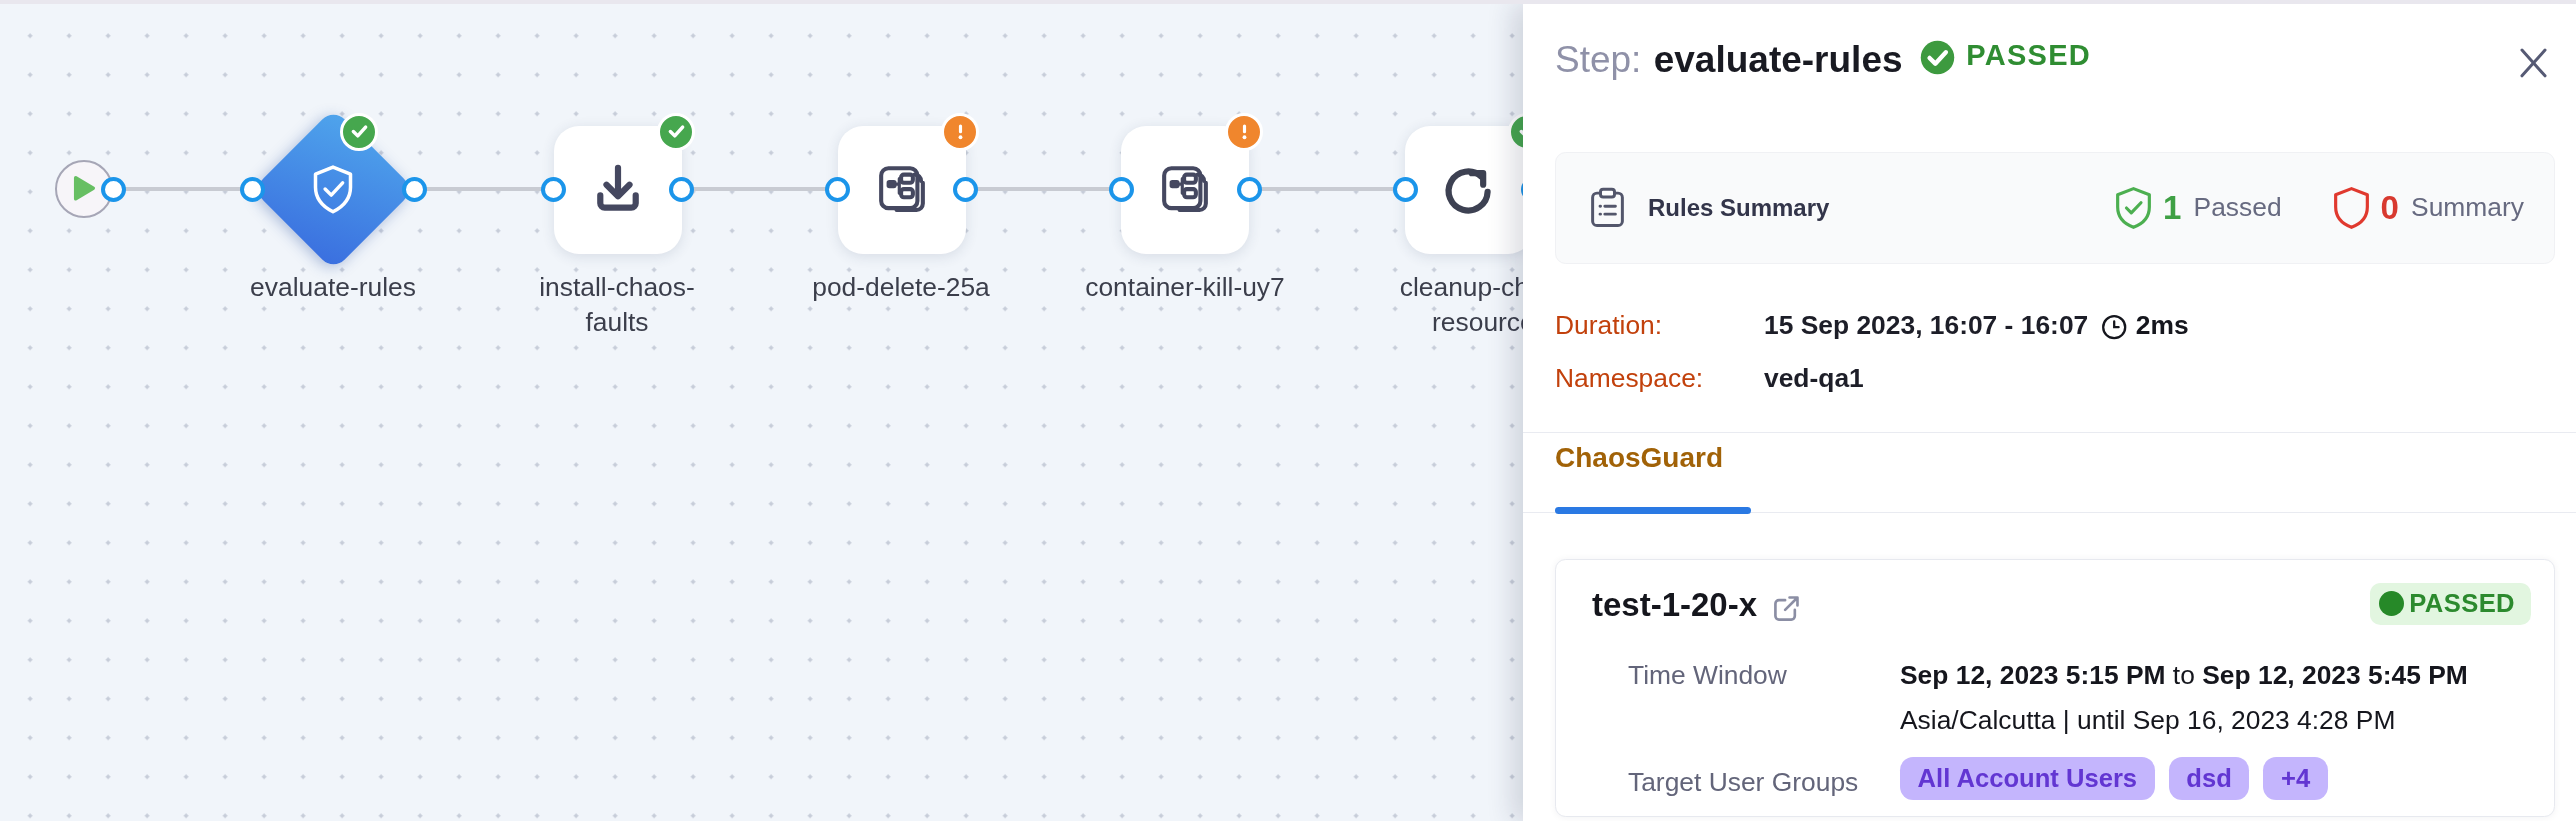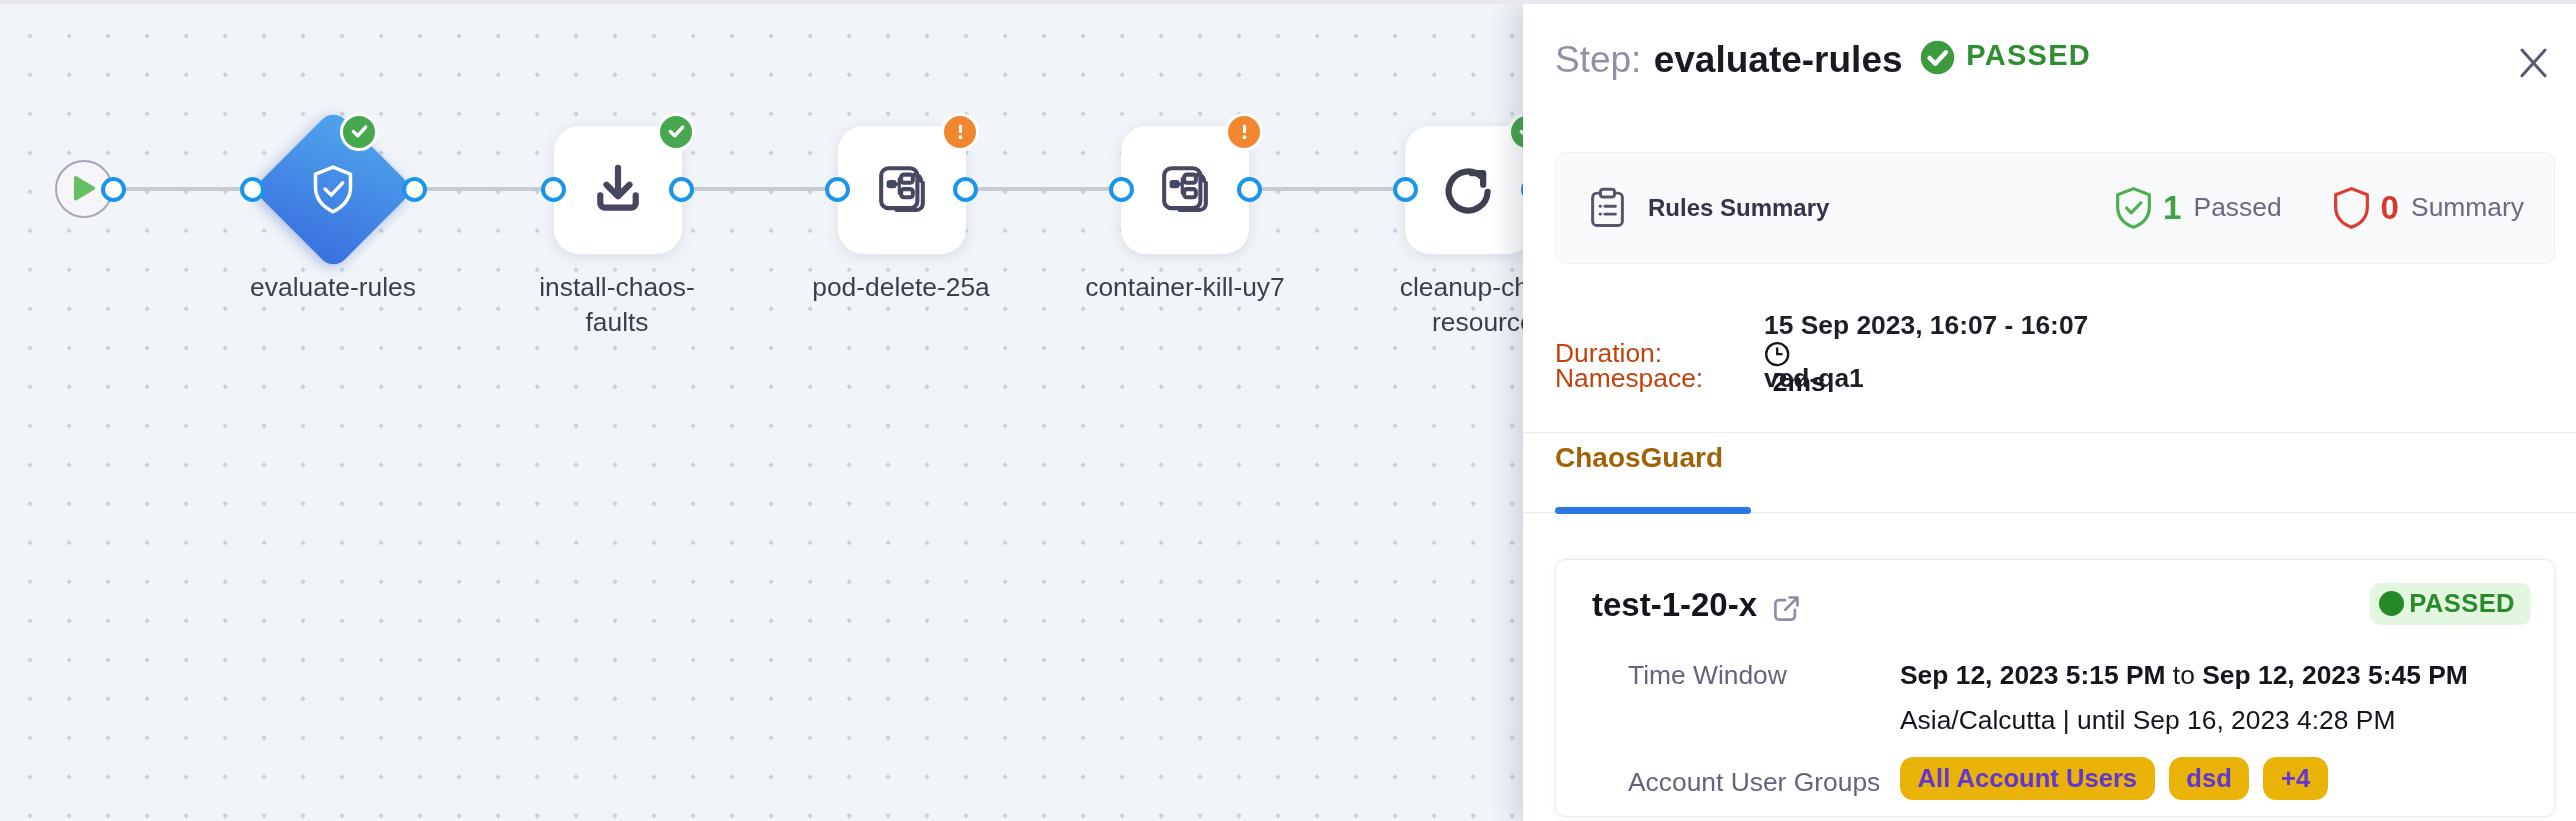--- a/index.html
+++ b/index.html
@@ -50,21 +50,21 @@
   .rules-left { display:flex; align-items:center; }
   .rules-left .t { font-size:24px; font-weight:600; color:#33354a; margin-left:21px; }
   .rules-right { display:flex; align-items:center; }
   .cnt { font-size:33px; font-weight:700; margin:0 12.3px 0 8.8px; }
   .cnt.g { color:#3fa044; } .cnt.r { color:#d8392f; }
   .cntlbl { font-size:26.4px; color:#676a80; }
   .gap56 { width:49px; }
 
   .info-row { position:absolute; left:32px; display:flex; align-items:center; font-size:26.4px; }
   .info-row .k { width:209px; color:#c2410c; font-weight:400; }
-  .info-row .v { color:#1d1e28; font-weight:600; display:flex; align-items:flex-start;flex-direction:column; }
+  .info-row .v { color:#1d1e28; font-weight:600; display:flex; align-items:flex-end; }
   .info-row .v.bold { font-weight:700; }
   .ms { font-weight:700; color:#15161d; margin-left:8.8px; }
 
   .divider { position:absolute; left:0; right:0; height:1.8px; background:#e9ebf1; }
   .tab { position:absolute; left:32px; top:438px; font-size:28px; font-weight:700; color:#a16207; cursor:pointer; }
   .tab-underline { position:absolute; left:32px; top:503px; width:196px; height:7px;
     background:#2a79e3; border-radius:4.4px; z-index:2; }
 
   .guard-card { position:absolute; left:32px; right:21px; top:555px; height:258px;
     background:#fff; border:1.8px solid #e7e9ef; border-radius:10.6px;
@@ -73,21 +73,21 @@
   .gc-title .t { font-size:33px; font-weight:700; color:#15161d; margin-right:14px; }
   .gc-badge { position:absolute; right:23px; top:23px; height:42px; background:#e2f6e0;
     border-radius:10.6px; display:flex; align-items:center; padding:0 16px 0 8.8px; }
   .gc-badge .dot { width:25px; height:25px; border-radius:50%; background:#268928; margin-right:5.3px; }
   .gc-badge .s { font-size:25.6px; font-weight:700; color:#2c8a2e; letter-spacing:0.4px; }
   .gc-row { position:absolute; left:72px; display:flex; font-size:26.4px; }
   .gc-row .k { width:272px; color:#63657a; }
   .gc-row .vwrap { color:#15161d; }
   .b { font-weight:700; }
   .chips { display:flex; align-items:center; }
-  .chip { background:#eab308; color:#6236d2; font-size:25.6px; font-weight:700;
+  .chip { background:#c4b5fd; color:#6236d2; font-size:25.6px; font-weight:700;
     border-radius:13.2px; padding:7px 17.6px; margin-right:14px; }
 
   svg { display:block; }
 </style>
 </head>
 <body>
 
 <div class="page">
   <div class="topbar"></div>
 
@@ -300,21 +300,21 @@
         <span class="k">Time Window</span>
         <span class="vwrap">
           <span class="b">Sep 12, 2023 5:15 PM</span><span> to </span><span class="b">Sep 12, 2023 5:45 PM</span>
         </span>
       </div>
       <div class="gc-row" style="top:145px;">
         <span class="k"></span>
         <span class="vwrap">Asia/Calcutta | until Sep 16, 2023 4:28 PM</span>
       </div>
       <div class="gc-row" style="top:197px; align-items:center;">
-        <span class="k" style="padding-top:8.8px;">Account User Groups</span>
+        <span class="k" style="padding-top:8.8px;">Target User Groups</span>
         <span class="chips">
           <span class="chip">All Account Users</span>
           <span class="chip">dsd</span>
           <span class="chip">+4</span>
         </span>
       </div>
     </div>
   </div>
 </div>
 

